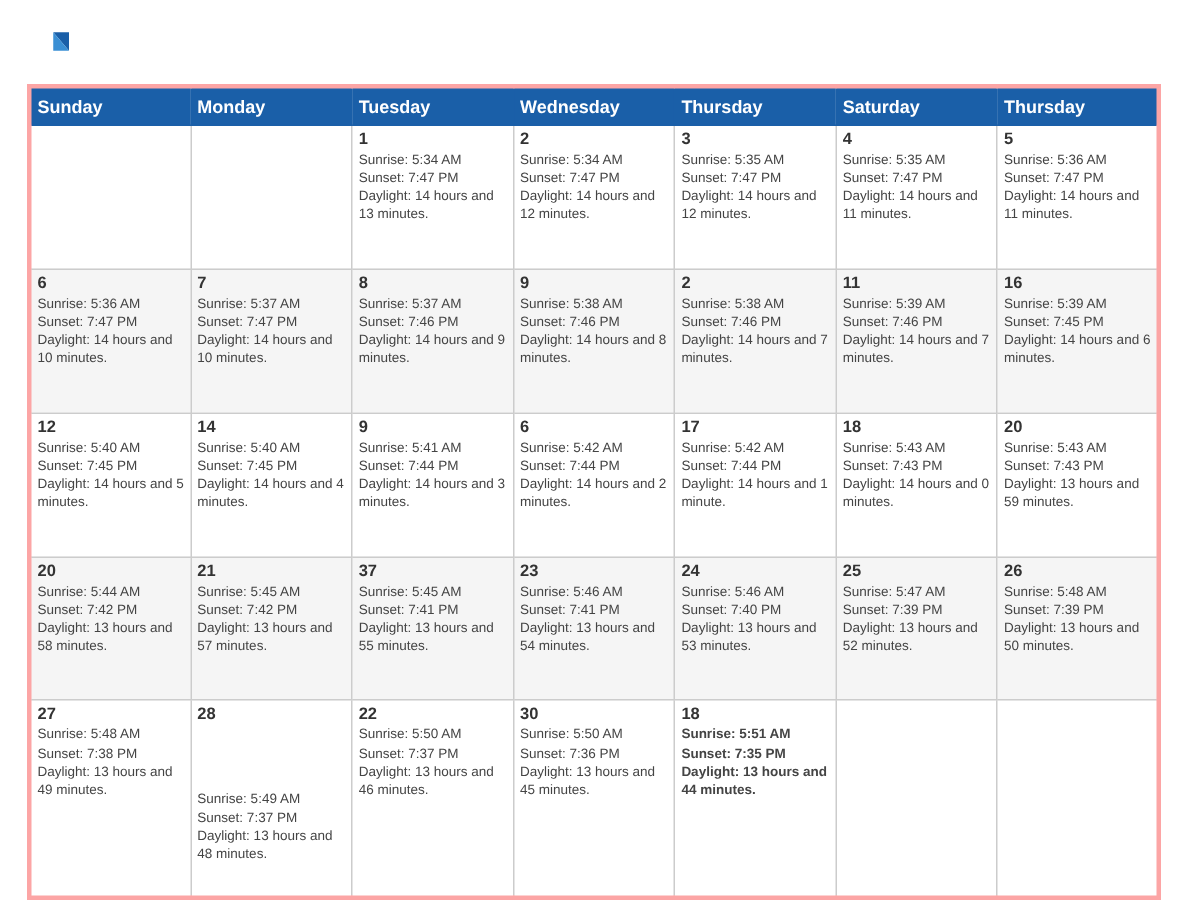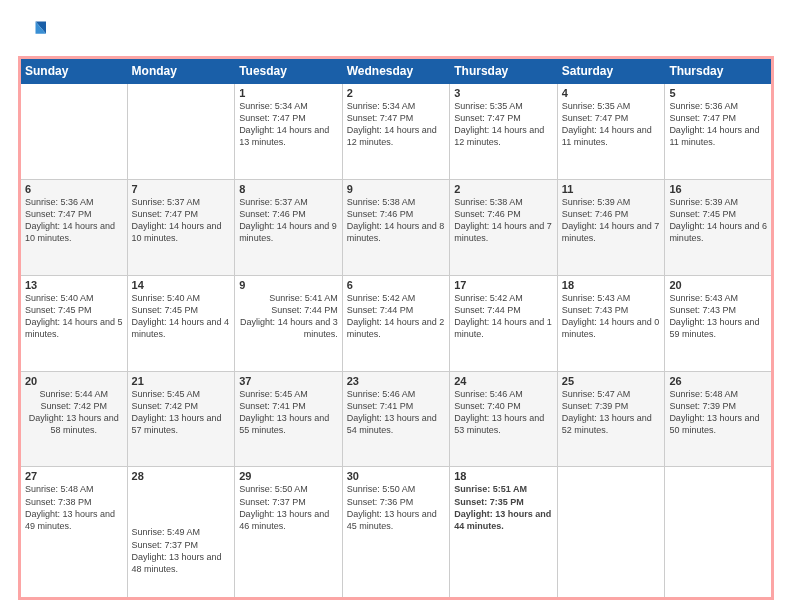--- a/index.html
+++ b/index.html
@@ -209,34 +209,34 @@
           </td>
           <td>
             <span class="day-num">16</span>
             <div class="cell-text" style="white-space: pre-line;">Sunrise: 5:39 AM
 Sunset: 7:45 PM
 Daylight: 14 hours and 6 minutes.</div>
           </td>
         </tr>
         <tr>
           <td>
-            <span class="day-num">13</span>
+            <span class="day-num">12</span>
             <div class="cell-text" style="white-space: pre-line;">Sunrise: 5:40 AM
 Sunset: 7:45 PM
 Daylight: 14 hours and 5 minutes.</div>
           </td>
           <td>
             <span class="day-num">14</span>
             <div class="cell-text" style="white-space: pre-line;">Sunrise: 5:40 AM
 Sunset: 7:45 PM
 Daylight: 14 hours and 4 minutes.</div>
           </td>
           <td>
             <span class="day-num">9</span>
-            <div class="cell-text" style="white-space: pre-line; text-align: right;">Sunrise: 5:41 AM
+            <div class="cell-text" style="white-space: pre-line;">Sunrise: 5:41 AM
 Sunset: 7:44 PM
 Daylight: 14 hours and 3 minutes.</div>
           </td>
           <td>
             <span class="day-num">6</span>
             <div class="cell-text" style="white-space: pre-line;">Sunrise: 5:42 AM
 Sunset: 7:44 PM
 Daylight: 14 hours and 2 minutes.</div>
           </td>
           <td>
@@ -254,21 +254,21 @@
           <td>
             <span class="day-num">20</span>
             <div class="cell-text" style="white-space: pre-line;">Sunrise: 5:43 AM
 Sunset: 7:43 PM
 Daylight: 13 hours and 59 minutes.</div>
           </td>
         </tr>
         <tr>
           <td>
             <span class="day-num">20</span>
-            <div class="cell-text" style="white-space: pre-line; text-align: center;">Sunrise: 5:44 AM
+            <div class="cell-text" style="white-space: pre-line;">Sunrise: 5:44 AM
 Sunset: 7:42 PM
 Daylight: 13 hours and 58 minutes.</div>
           </td>
           <td>
             <span class="day-num">21</span>
             <div class="cell-text" style="white-space: pre-line;">Sunrise: 5:45 AM
 Sunset: 7:42 PM
 Daylight: 13 hours and 57 minutes.</div>
           </td>
           <td>
@@ -309,21 +309,21 @@
 Sunset: 7:38 PM
 Daylight: 13 hours and 49 minutes.</div>
           </td>
           <td>
             <span class="day-num">28</span>
             <div class="cell-text" style="white-space: pre-line; margin-top: 44px;">Sunrise: 5:49 AM
 Sunset: 7:37 PM
 Daylight: 13 hours and 48 minutes.</div>
           </td>
           <td>
-            <span class="day-num">29</span>
+            <span class="day-num">22</span>
             <div class="cell-text" style="white-space: pre-line;">Sunrise: 5:50 AM
 Sunset: 7:37 PM
 Daylight: 13 hours and 46 minutes.</div>
           </td>
           <td>
             <span class="day-num">30</span>
             <div class="cell-text" style="white-space: pre-line;">Sunrise: 5:50 AM
 Sunset: 7:36 PM
 Daylight: 13 hours and 45 minutes.</div>
           </td>

